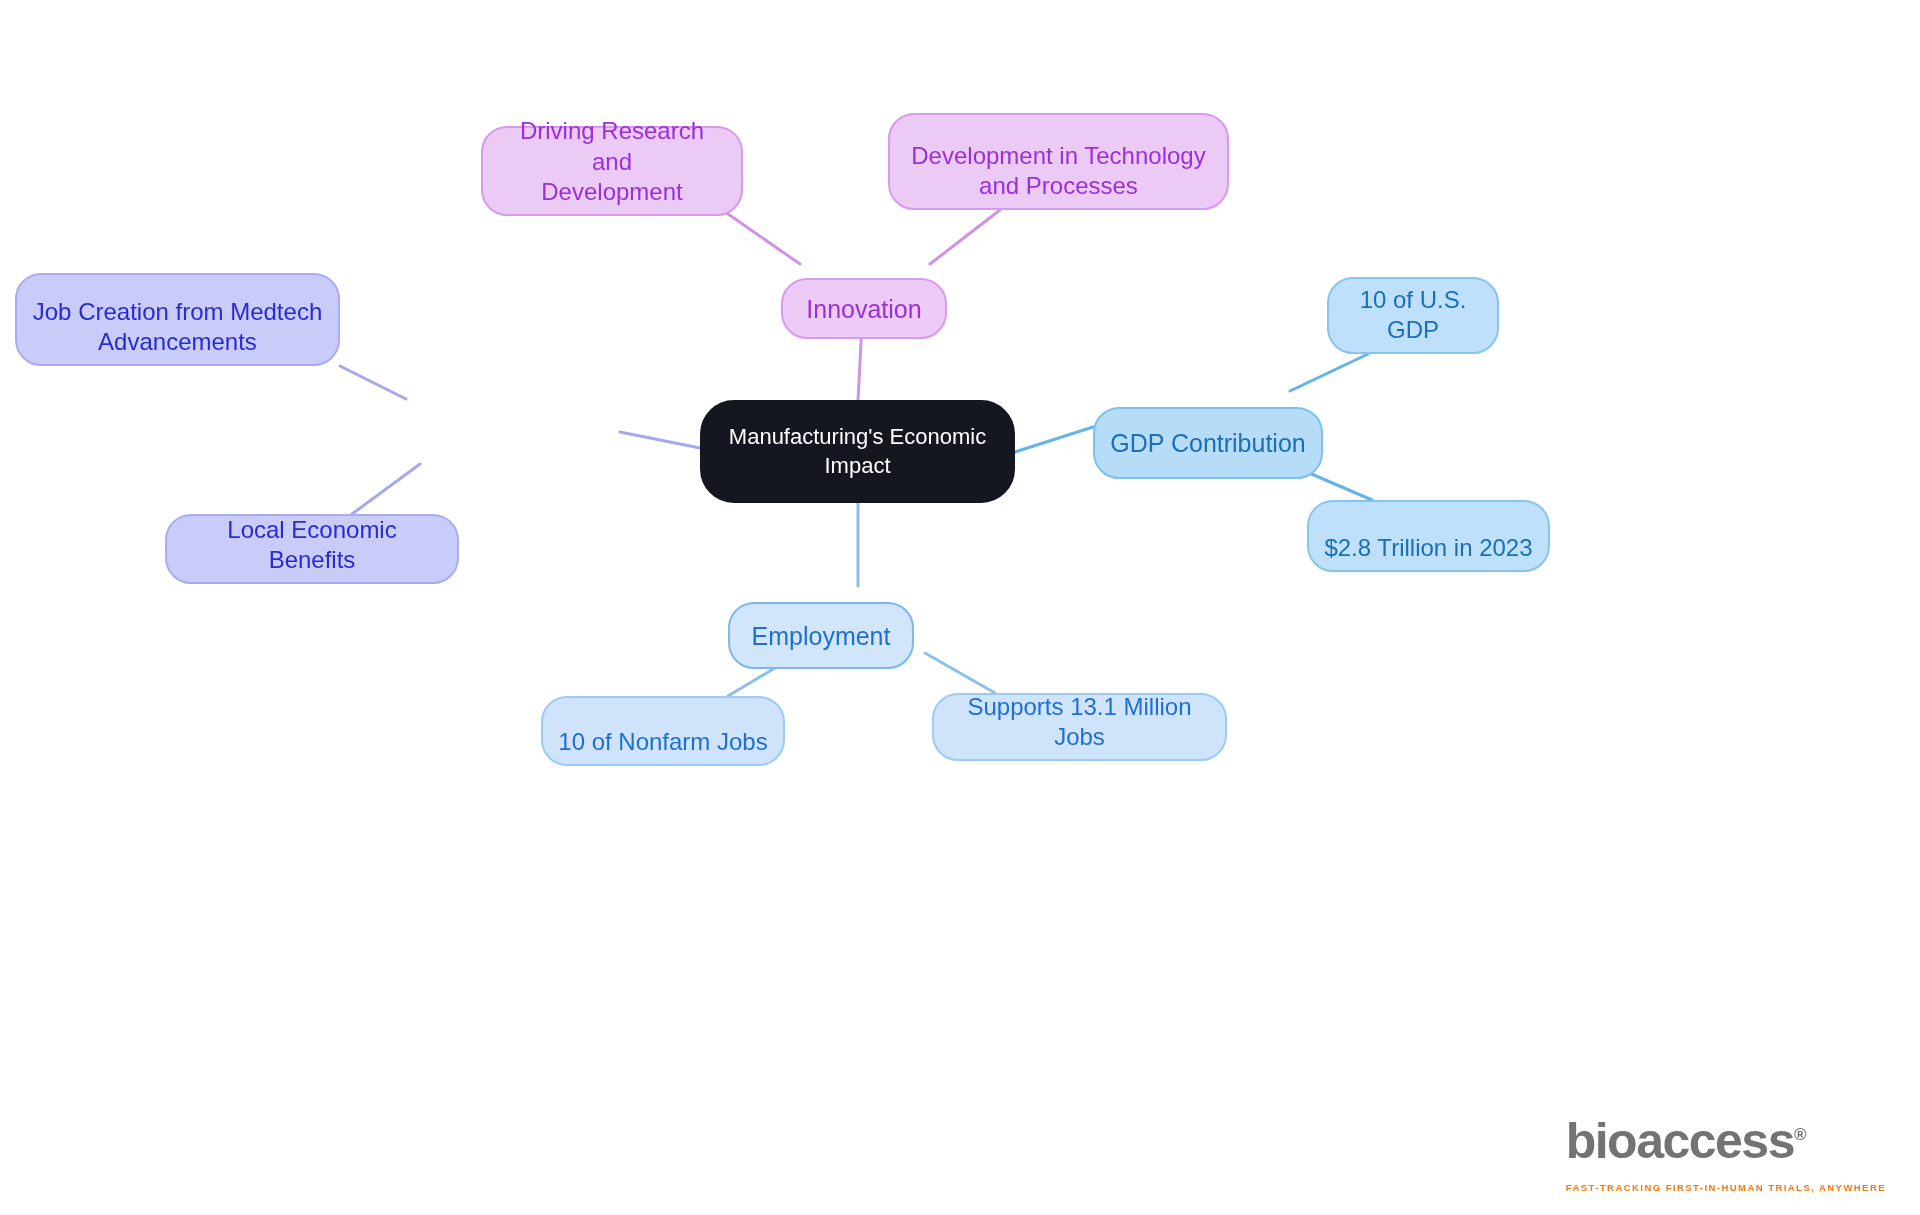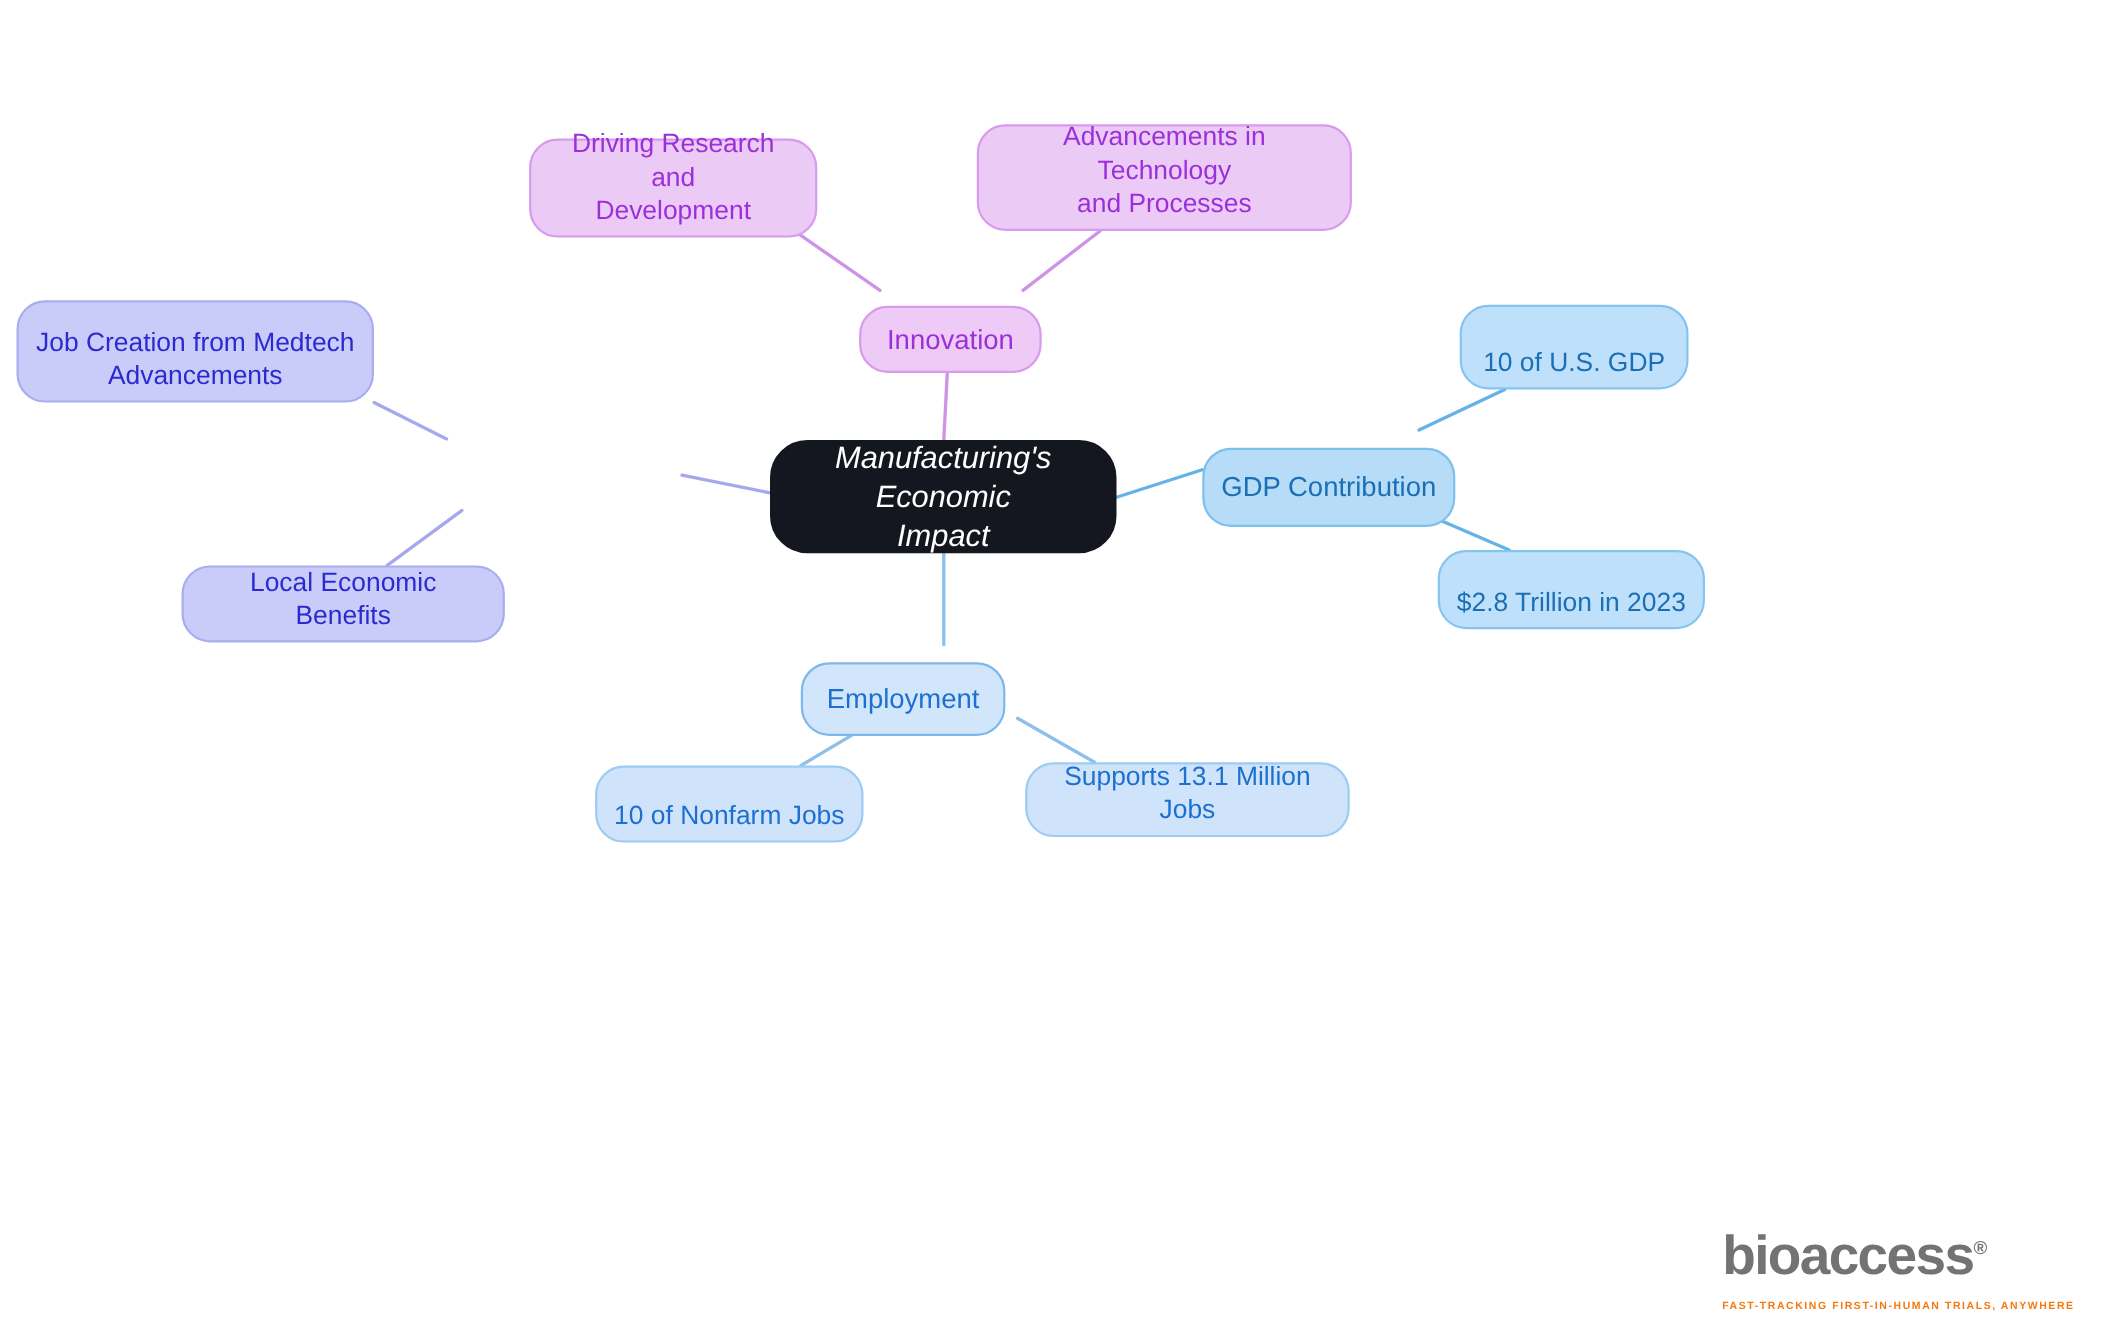--- a/index.html
+++ b/index.html
@@ -25,23 +25,22 @@
     line-height:1.28;
     padding:6px 14px;
     z-index:2;
   }
   .node span{display:block;white-space:pre-line;}
 
   .root{
     background:#14171f;
     border-color:#14171f;
     color:#ffffff;
-    font-size:28px;
+    font-size:22px;
     border-radius:34px;
-    font-style:italic;
   }
 
   .branch{font-size:25px;margin-top:16px;}
   .leaf{font-size:24px;align-items:flex-end;}
 
   .c-gdp   {background:#b7dcf7;border-color:#7cc0ee;color:#1a6fb5;}
   .c-gdpleaf{background:#bfe0fb;border-color:#86c4f0;color:#1a6fb5;}
   .c-emp   {background:#d2e6fb;border-color:#7eb7ea;color:#1d6fd0;}
   .c-empleaf{background:#cfe4fb;border-color:#9ccbf3;color:#1d6fd0;}
   .c-res   {background:#c7caf7;border-color:#a2a6ec;color:#2a2ad0;}
@@ -101,21 +100,21 @@
     </svg>
 
   <div class="node root" id="n-root" style="left: 700px; top: 400px; width: 315px; height: 103px; background: rgb(20, 23, 31); color: rgb(255, 255, 255);">
     <span>Manufacturing's Economic
 Impact</span>
   </div>
 
   <div class="node branch c-gdp" id="n-gdp-contribution" style="left: 1093px; top: 391px; width: 230px; height: 72px; background: rgb(183, 220, 247); border-color: rgb(124, 192, 238); color: rgb(26, 111, 181);">
     <span>GDP Contribution</span>
   </div>
-  <div class="node leaf c-gdpleaf" id="n-ten-of-us-gdp" style="left: 1327px; top: 277px; width: 208px; height: 77px; background: rgb(191, 224, 251); border-color: rgb(134, 196, 240); color: rgb(26, 111, 181);">
+  <div class="node leaf c-gdpleaf" id="n-ten-of-us-gdp" style="left: 1327px; top: 277px; width: 172px; height: 77px; background: rgb(191, 224, 251); border-color: rgb(134, 196, 240); color: rgb(26, 111, 181);">
     <span>10 of U.S. GDP</span>
   </div>
   <div class="node leaf c-gdpleaf" id="n-two-point-eight-trillion" style="left: 1307px; top: 500px; width: 243px; height: 72px; background: rgb(191, 224, 251); border-color: rgb(134, 196, 240); color: rgb(26, 111, 181);">
     <span>$2.8 Trillion in 2023</span>
   </div>
 
   <div class="node branch c-emp" id="n-employment" style="left: 728px; top: 586px; width: 186px; height: 67px; background: rgb(210, 230, 251); border-color: rgb(126, 183, 234); color: rgb(29, 111, 208);">
     <span>Employment</span>
   </div>
   <div class="node leaf c-empleaf" id="n-ten-of-nonfarm-jobs" style="left: 541px; top: 696px; width: 244px; height: 70px; background: rgb(207, 228, 251); border-color: rgb(156, 203, 243); color: rgb(29, 111, 208);">
@@ -134,21 +133,21 @@
   </div>
 
   <div class="node branch c-inn" id="n-innovation" style="left: 781px; top: 262px; width: 166px; height: 61px; background: rgb(238, 202, 246); border-color: rgb(215, 154, 236); color: rgb(155, 47, 217);">
     <span>Innovation</span>
   </div>
   <div class="node leaf c-innleaf" id="n-driving-research-and-development" style="left: 481px; top: 126px; width: 262px; height: 90px; background: rgb(236, 202, 246); border-color: rgb(215, 154, 236); color: rgb(155, 47, 217);">
     <span>Driving Research and
 Development</span>
   </div>
   <div class="node leaf c-innleaf" id="n-advancements-in-technology" style="left: 888px; top: 113px; width: 341px; height: 97px; background: rgb(236, 202, 246); border-color: rgb(215, 154, 236); color: rgb(155, 47, 217);">
-    <span>Advancements in Technology
+    <span>Development in Technology
 and Processes</span>
   </div>
 
   <div id="logo">
     <div class="wordmark"><span>bioaccess</span><span class="reg">®</span></div>
     <div class="tagline">FAST-TRACKING FIRST-IN-HUMAN TRIALS, ANYWHERE</div>
   </div>
 
 </div>
 

